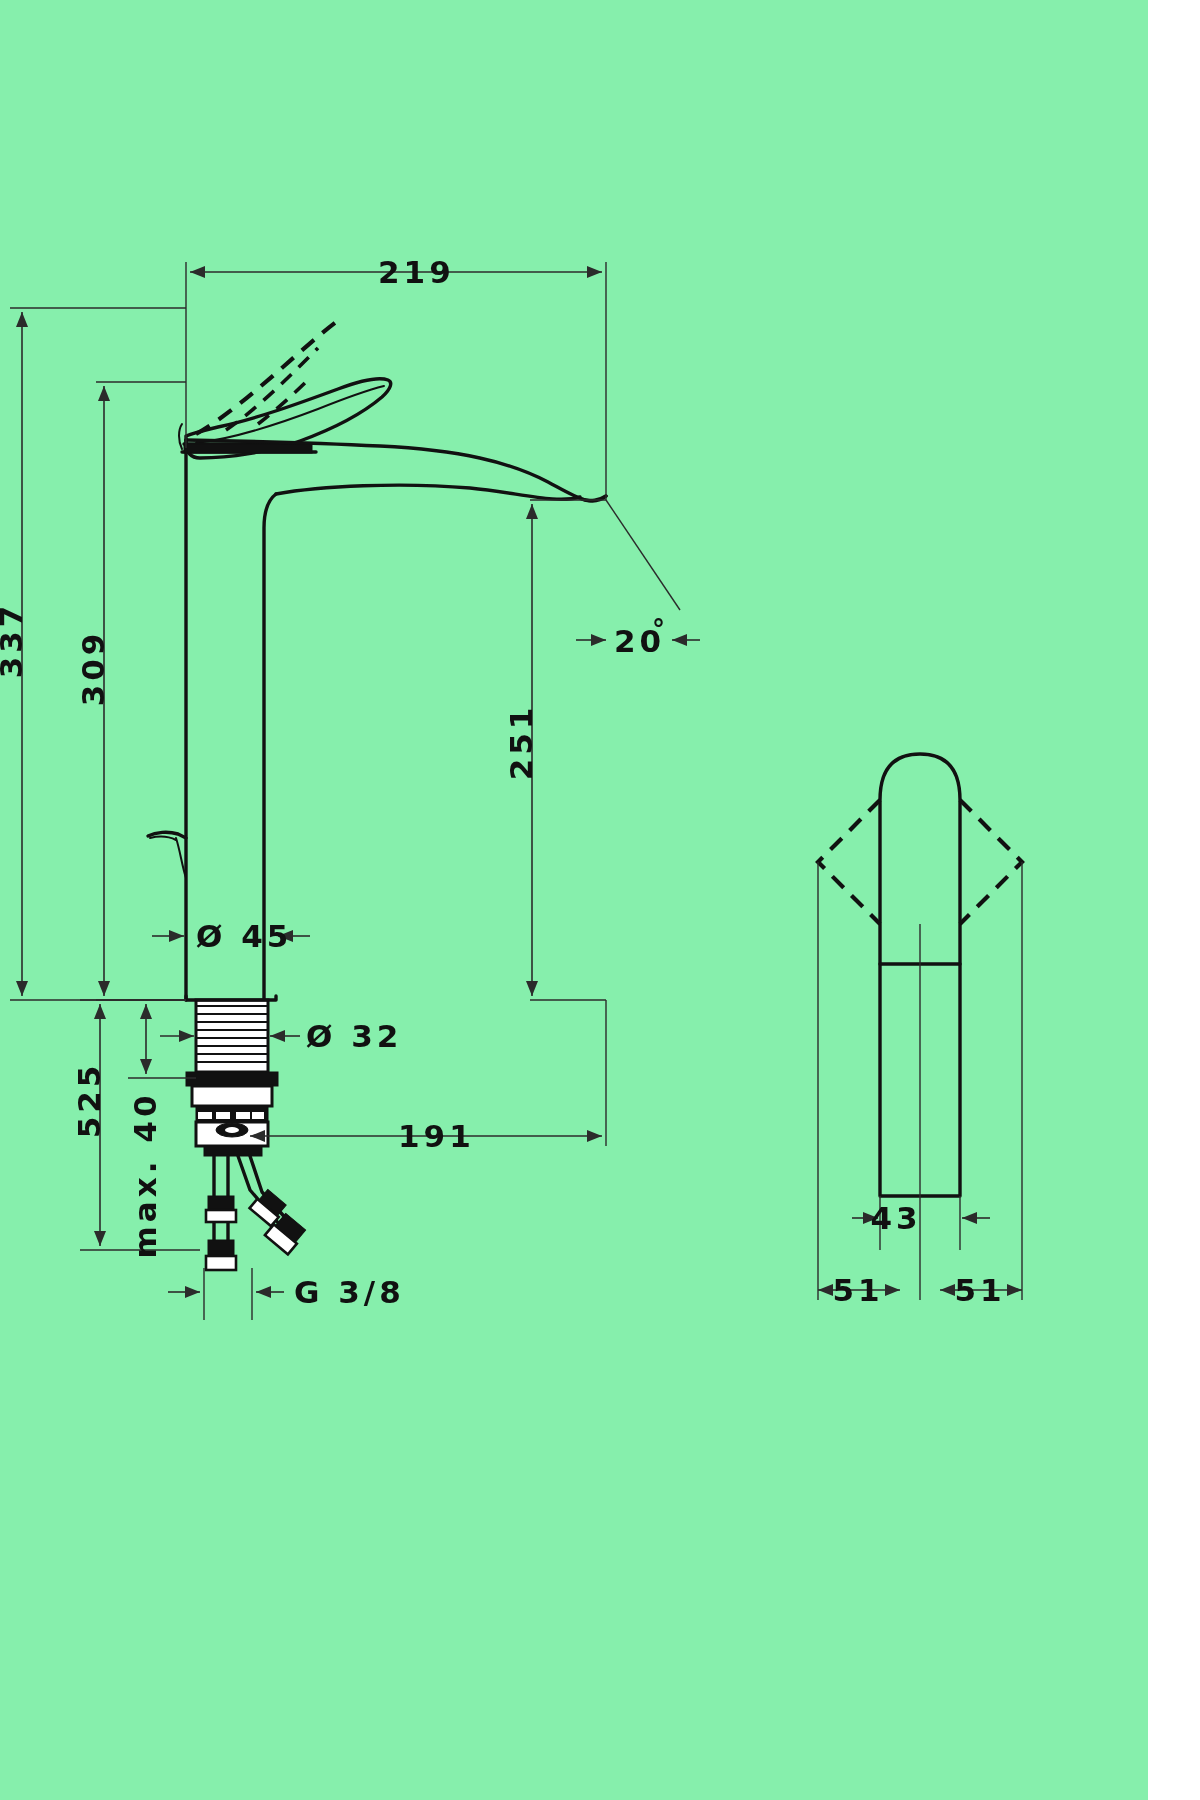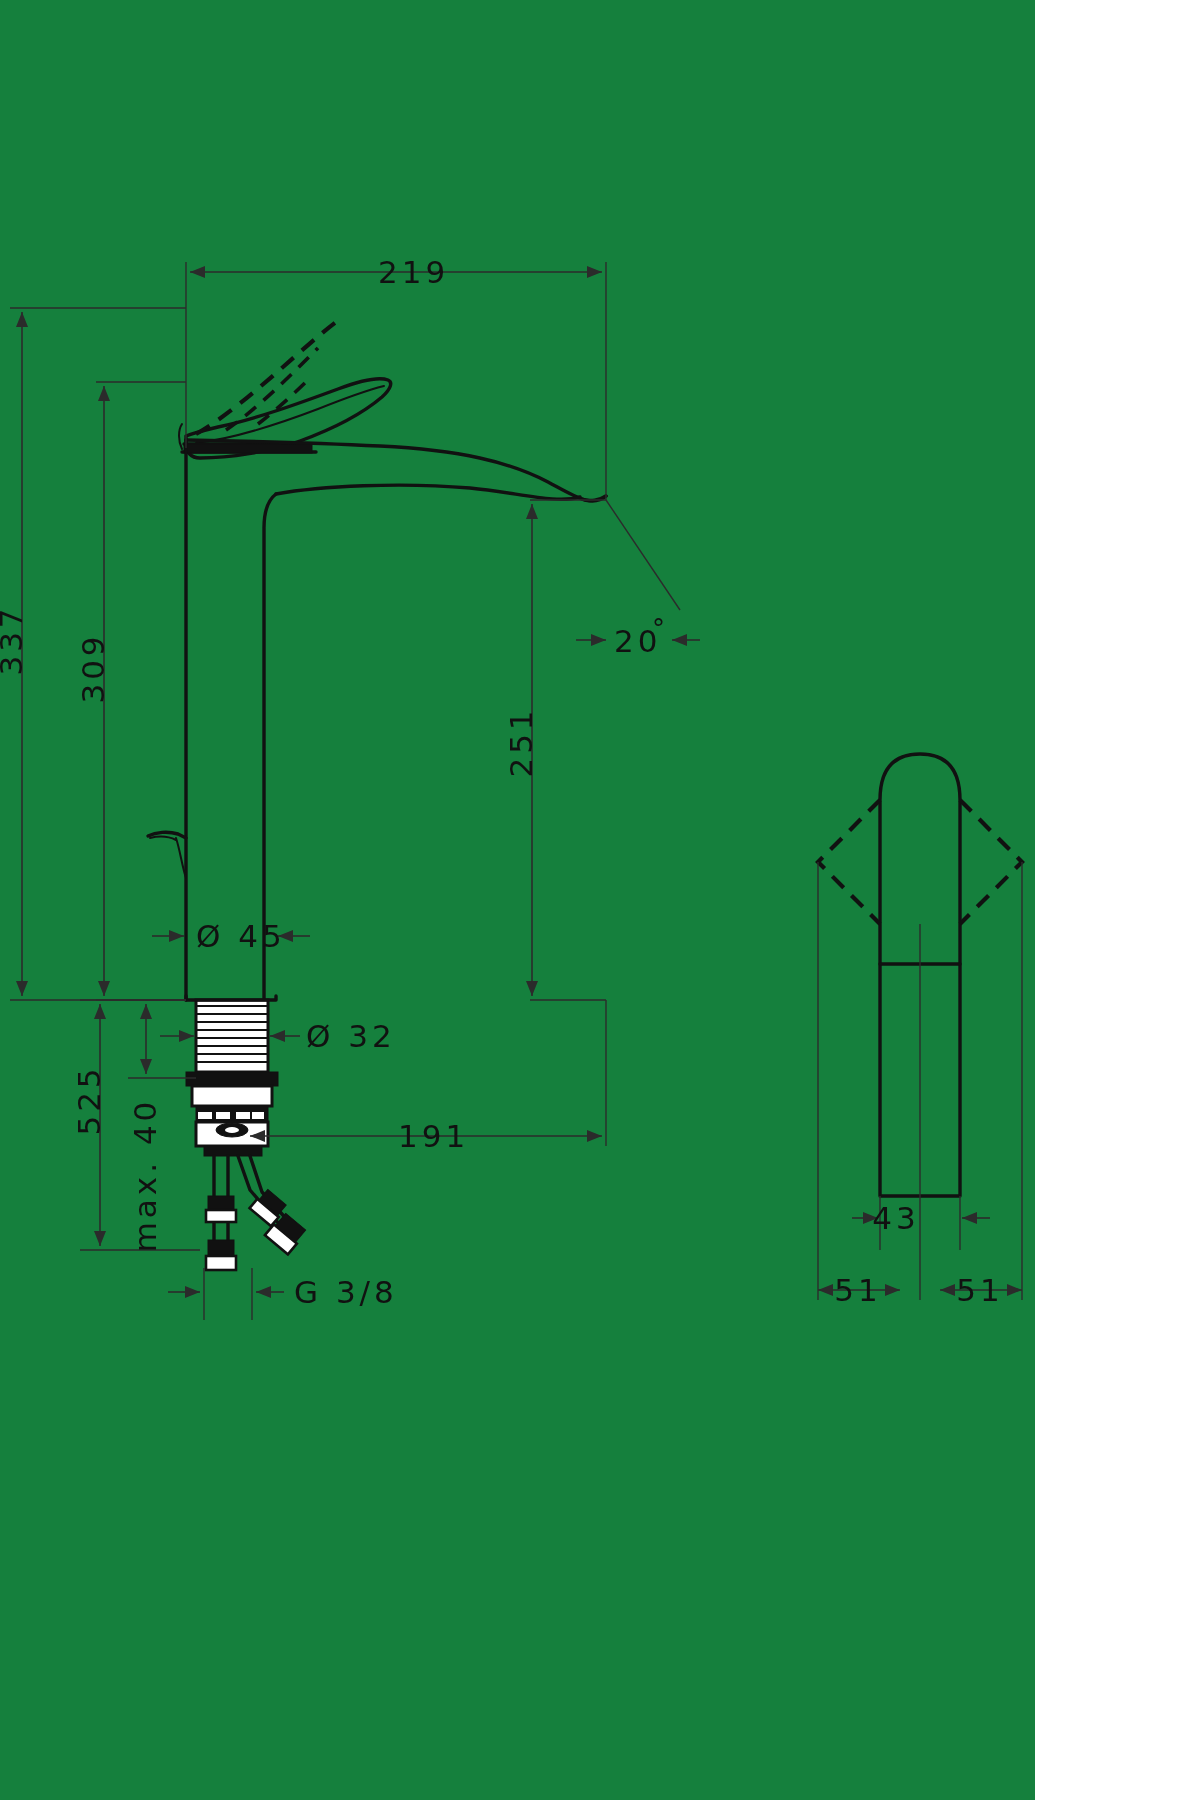--- a/index.html
+++ b/index.html
@@ -1,18 +1,18 @@
 <!DOCTYPE html>
 <html><head>
 <meta charset="utf-8">
 <style>
   html,body{margin:0;padding:0;background:#ffffff;}
   body{width:1200px;height:1800px;position:relative;overflow:hidden;
        font-family:"DejaVu Sans","Liberation Sans",sans-serif;}
-  #stage{position:absolute;left:0;top:0;width:1035px;height:1800px;background:#15803d;}
+  #stage{position:absolute;left:0;top:0;width:1148px;height:1800px;background:#86efac;font-weight:bold;}
   svg#dwg{position:absolute;left:0;top:0;width:1200px;height:1800px;display:block;}
   .dim{stroke:#2b2b2b;stroke-width:1.6;fill:none;}
   .ext{stroke:#2b2b2b;stroke-width:1.4;fill:none;}
   .part{stroke:#111;stroke-width:3.4;fill:none;stroke-linecap:round;stroke-linejoin:round;}
   .partThin{stroke:#111;stroke-width:2.0;fill:none;stroke-linecap:round;stroke-linejoin:round;}
   .partFill{fill:#111;stroke:#111;stroke-width:1;}
   .hid{stroke:#111;stroke-width:4.2;fill:none;stroke-linecap:butt;stroke-dasharray:16 11;}
   .hid2{stroke:#111;stroke-width:3.6;fill:none;stroke-linecap:butt;stroke-dasharray:14 10;}
   .arw{fill:#2b2b2b;stroke:none;}
   .txt{fill:#111;font-family:"DejaVu Sans","Liberation Sans",sans-serif;

